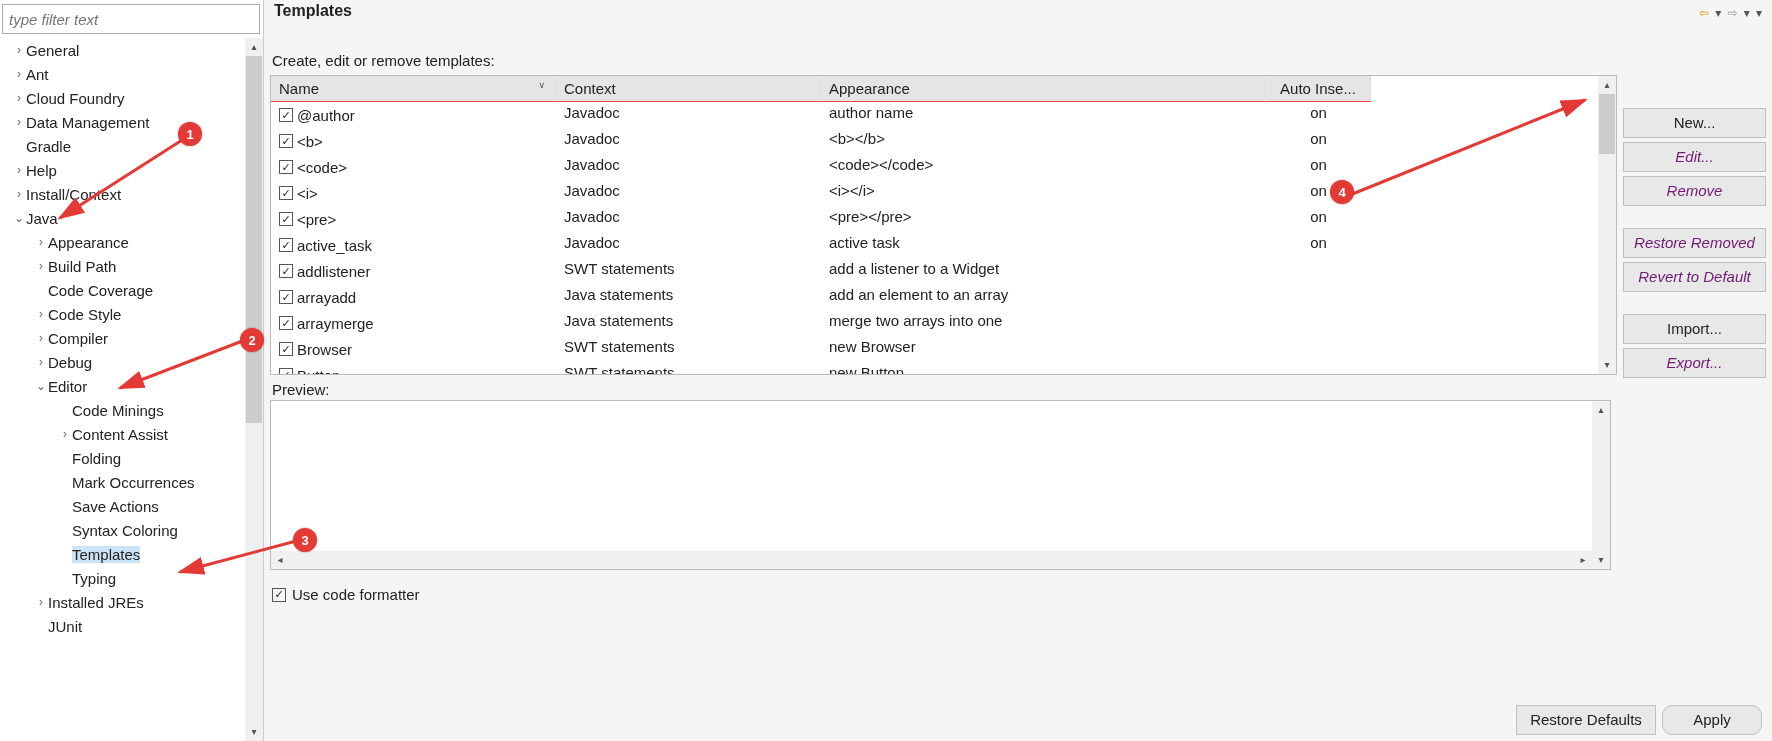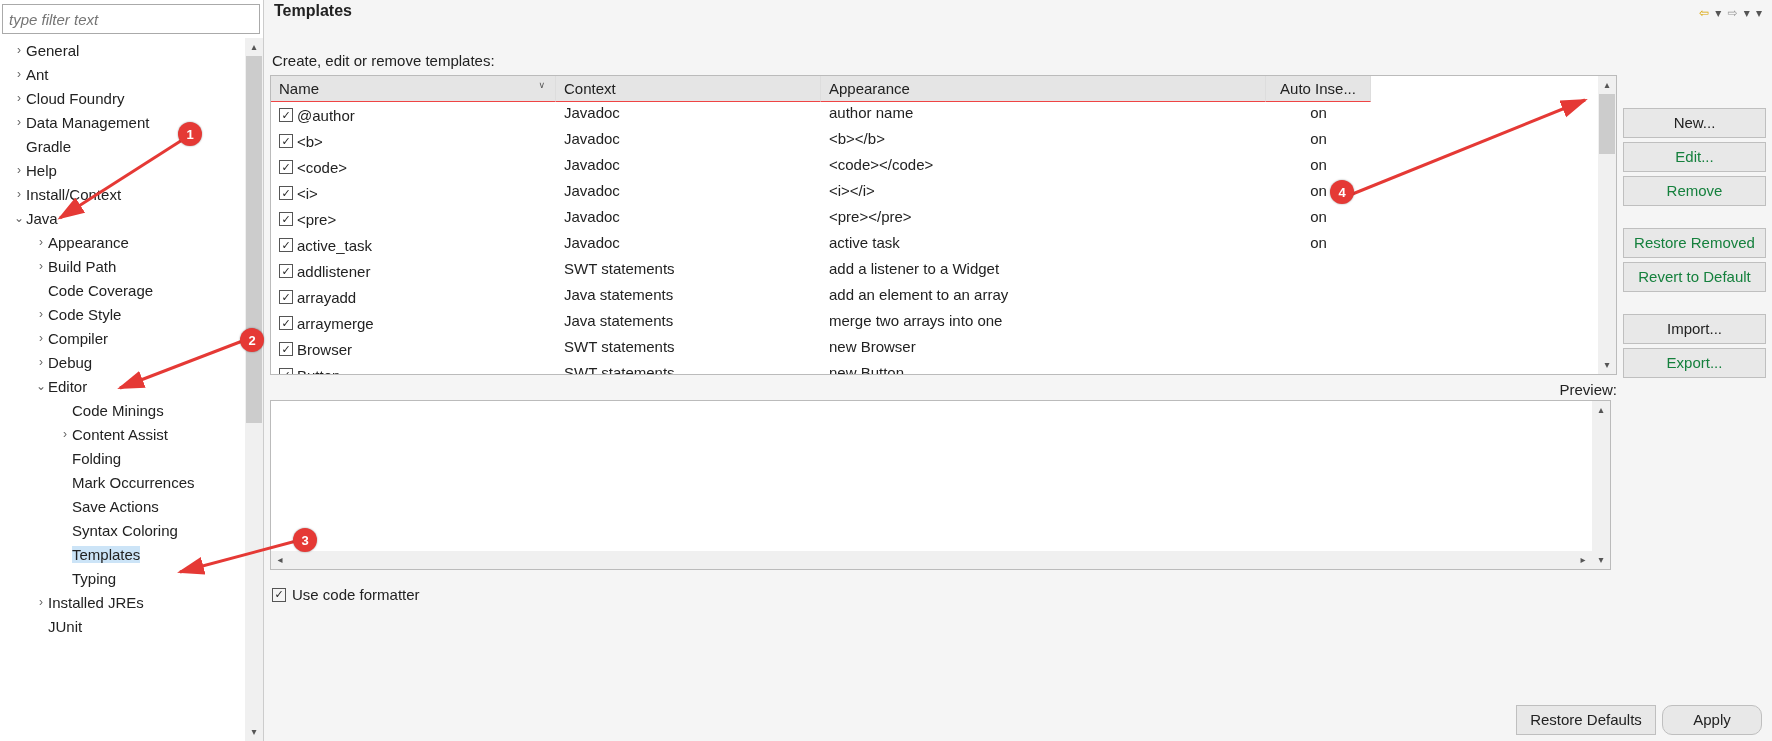--- a/index.html
+++ b/index.html
@@ -27,39 +27,39 @@
 .main { flex: 1; background: #f5f5f5; display: flex; flex-direction: column; position: relative; }
 .header { display: flex; align-items: center; padding: 2px 10px 8px; }
 .header .title { font-weight: bold; font-size: 16px; }
 .header .spacer { flex: 1; }
 .nav-icons span { font-size: 12px; color: #555; margin-left: 2px; }
 
 .body { display: flex; flex: 1; min-height: 0; margin-top: 20px; }
 .content { flex: 1; display: flex; flex-direction: column; padding: 0 0 0 6px; min-width: 0; }
 .buttons-col { width: 155px; padding: 60px 6px 0 6px; display: flex; flex-direction: column; gap: 4px; }
 .btn { height: 30px; background: #e8e8e8; border: 1px solid #bfbfbf; text-align: center; line-height: 28px; cursor: default; }
-.btn.disabled { color: #15803d; }
+.btn.disabled { color: #701a75; font-style: italic; }
 .btn-gap { height: 14px; }
 
 .subtitle { padding: 4px 0 6px 2px; }
 .table-wrap { border: 1px solid #bbb; background: #fff; height: 300px; display: flex; }
 .table-grid { flex: 1; overflow: hidden; }
 .th-row, .td-row { display: grid; grid-template-columns: 285px 265px 445px 105px; }
 .th-row > div { background: #e5e5e5; border-right: 1px solid #ddd; border-bottom: 1px solid #ef4444; padding: 4px 8px; position: relative; }
 .th-row .sortmark { position: absolute; right: 10px; top: 4px; font-size: 9px; color: #555; }
 .td-row > div { padding: 2px 8px; height: 26px; overflow: hidden; white-space: nowrap; }
 .td-row .namecell { display: flex; align-items: center; gap: 4px; }
 .chk { width: 14px; height: 14px; border: 1px solid #555; display: inline-flex; align-items: center; justify-content: center; font-size: 11px; line-height: 1; color: #222; }
 
 .table-scroll { width: 18px; background: #f0f0f0; display: flex; flex-direction: column; }
 .table-scroll .arrow { height: 18px; text-align: center; font-size: 10px; line-height: 18px; color: #555; }
 .table-scroll .track { flex: 1; position: relative; }
 .table-scroll .thumb { position: absolute; left: 1px; width: 16px; top: 0; height: 60px; background: #ccc; }
 
-.preview-label { padding: 6px 0 2px 2px; text-align: right; }
+.preview-label { padding: 6px 0 2px 2px; }
 .preview-box { border: 1px solid #bbb; background: #fff; margin-right: 6px; height: 170px; position: relative; }
 .preview-scroll { position: absolute; right: 0; top: 0; width: 18px; height: 100%; background: #f0f0f0; display: flex; flex-direction: column; }
 .preview-scroll .arrow { height: 18px; text-align: center; font-size: 10px; line-height: 18px; color: #555; }
 .preview-scroll .track { flex: 1; }
 .preview-hscroll { position: absolute; left: 0; bottom: 0; right: 18px; height: 18px; background: #f0f0f0; display: flex; }
 .preview-hscroll .arrow { width: 18px; text-align: center; font-size: 10px; line-height: 18px; color: #555; }
 .preview-hscroll .track { flex: 1; }
 
 .use-formatter { padding: 16px 0 0 2px; display: flex; align-items: center; gap: 6px; }
 

